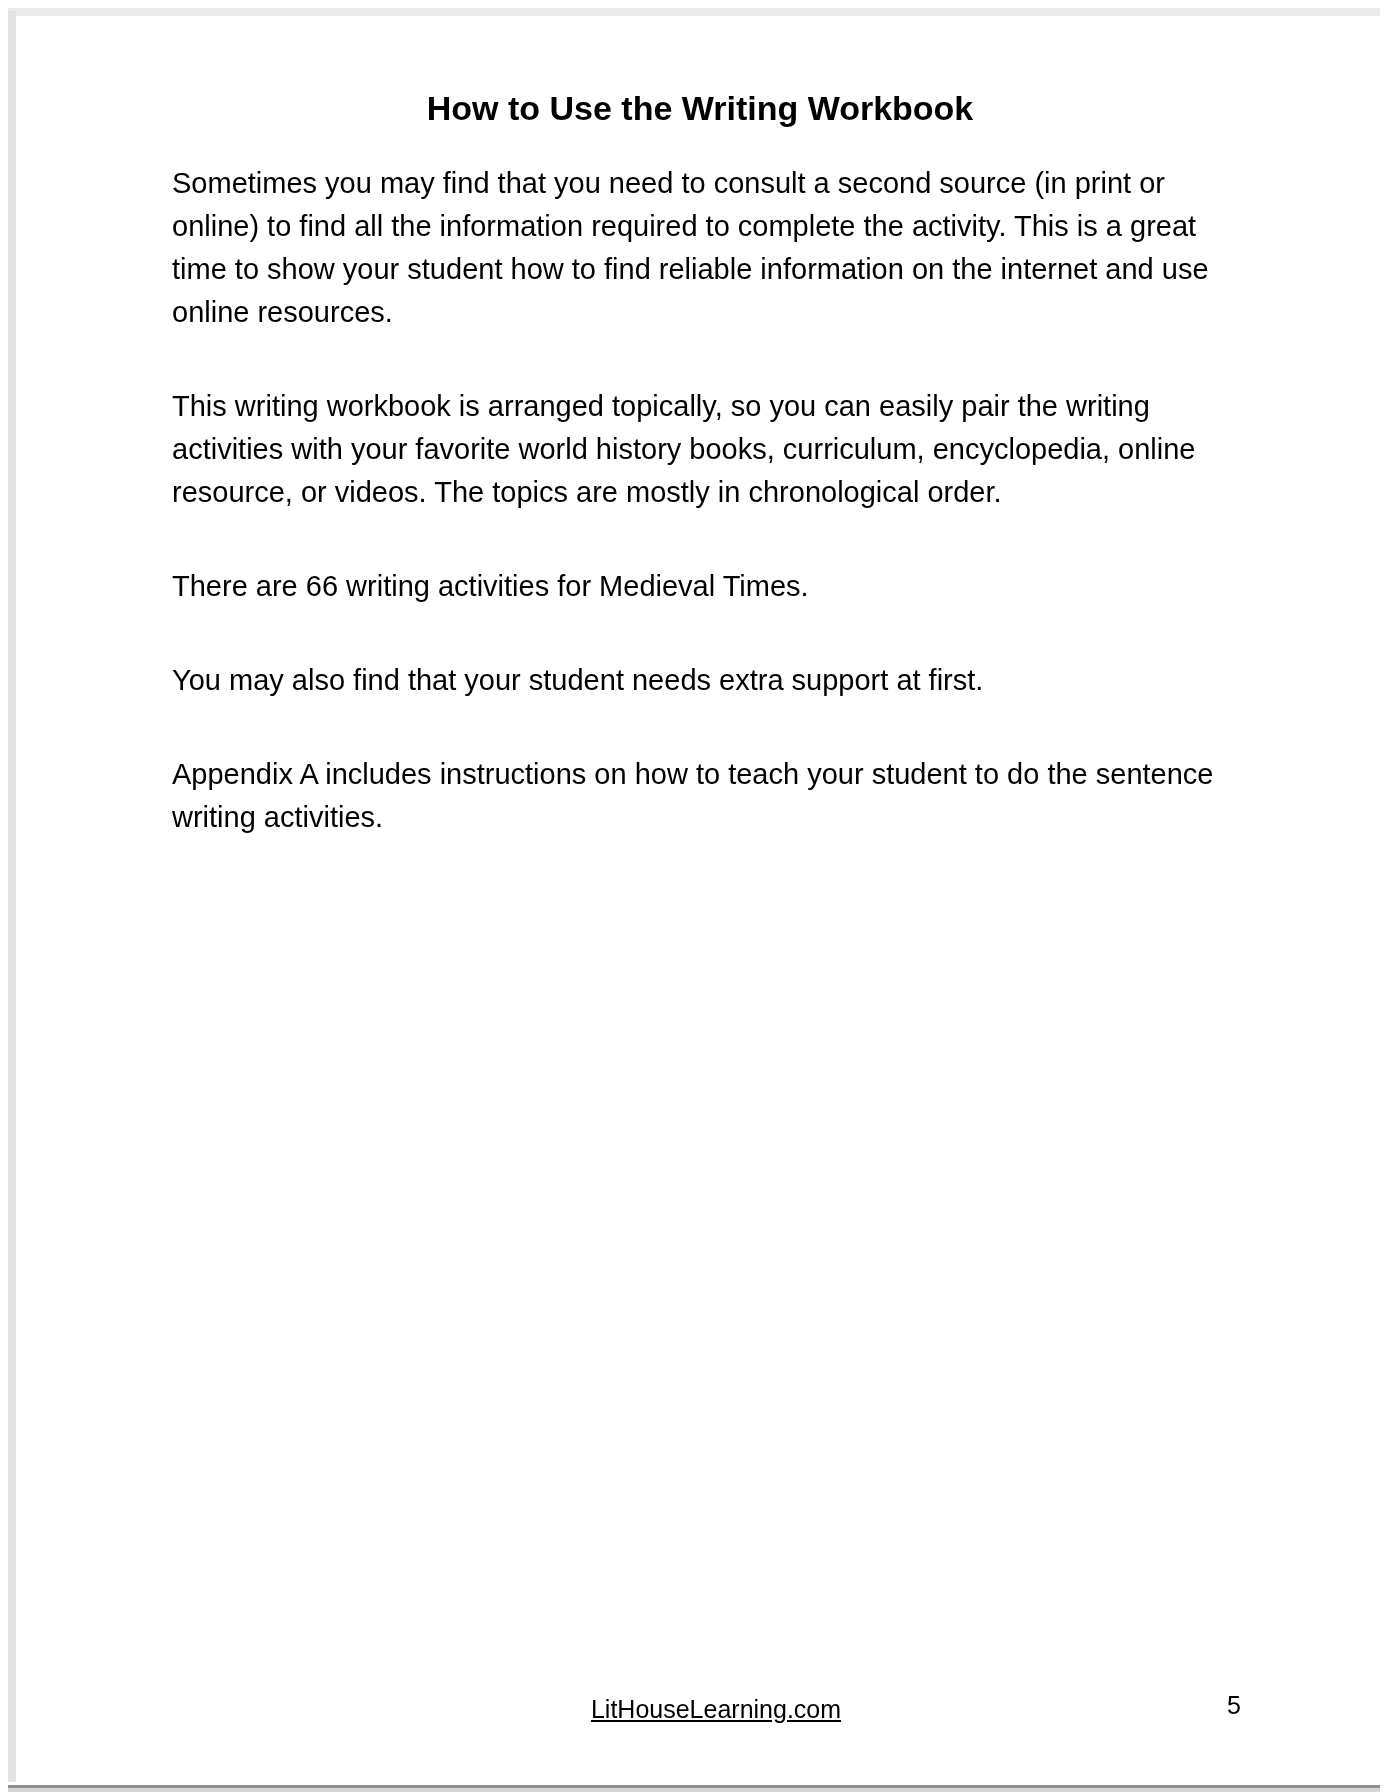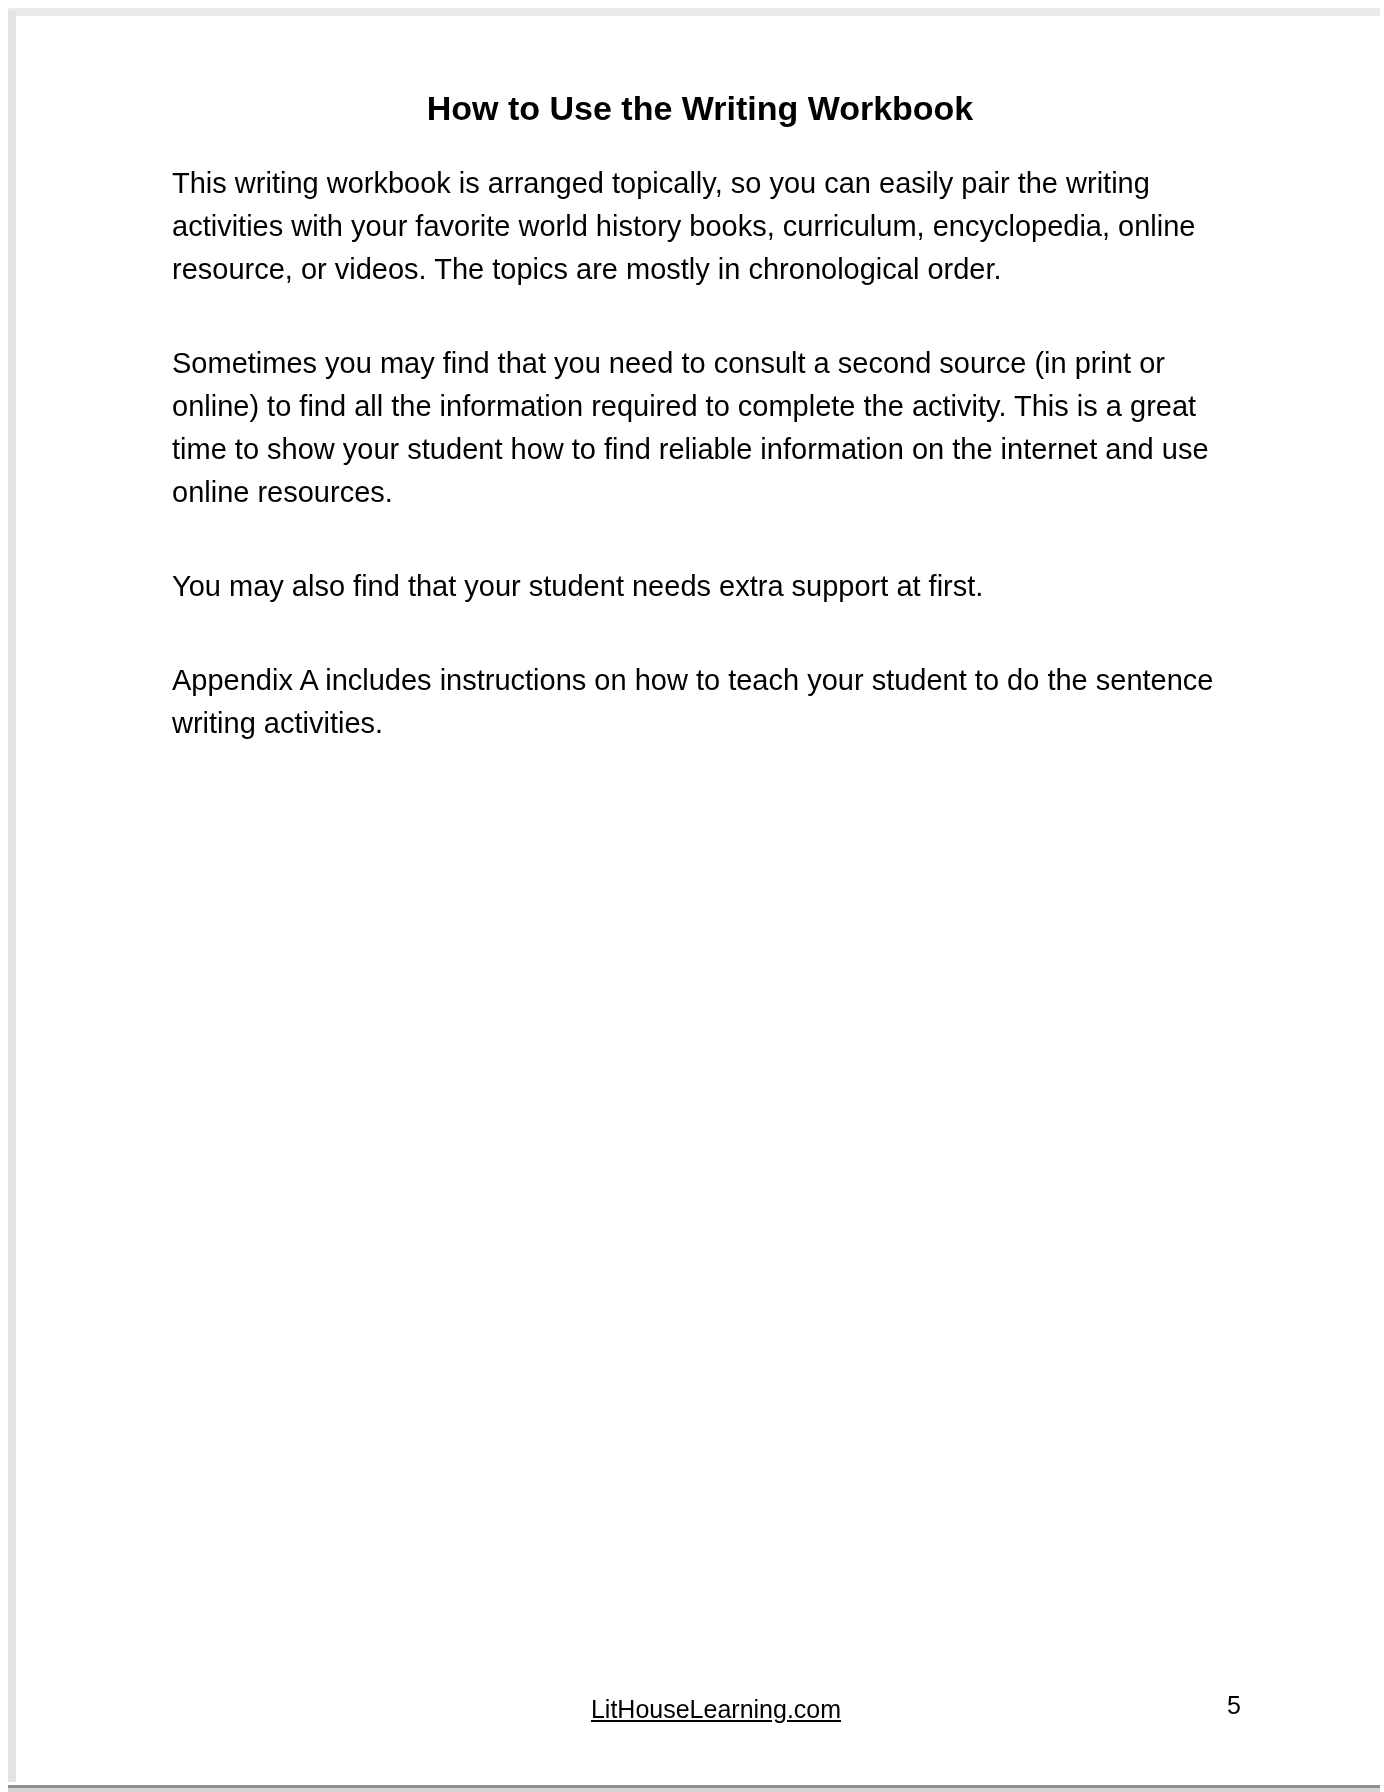--- a/index.html
+++ b/index.html
@@ -49,22 +49,23 @@
   .footer-page { position: absolute; top: 0; right: 163px; }
 </style>
 </head>
 <body>
 
 <div class="page">
 
   <h1 class="title">How to Use the Writing Workbook</h1>
 
   <div class="body-text">
+    <p>Sometimes you may find that you need to consult a second source (in print or online) to find all the information required to complete the activity. This is a great time to show your student how to find reliable information on the internet and use online resources.</p>
     <p>This writing workbook is arranged topically, so you can easily pair the writing activities with your favorite world history books, curriculum, encyclopedia, online resource, or videos. The topics are mostly in chronological order.</p>
-    <p>Sometimes you may find that you need to consult a second source (in print or online) to find all the information required to complete the activity. This is a great time to show your student how to find reliable information on the internet and use online resources.</p>
+    <p>There are 66 writing activities for Medieval Times.</p>
     <p>You may also find that your student needs extra support at first.</p>
     <p>Appendix A includes instructions on how to teach your student to do the sentence writing activities.</p>
   </div>
 
   <div class="footer">
     <span class="footer-site">LitHouseLearning.com</span>
     <span class="footer-page">5</span>
   </div>
 
   <div class="edge-top"></div>

